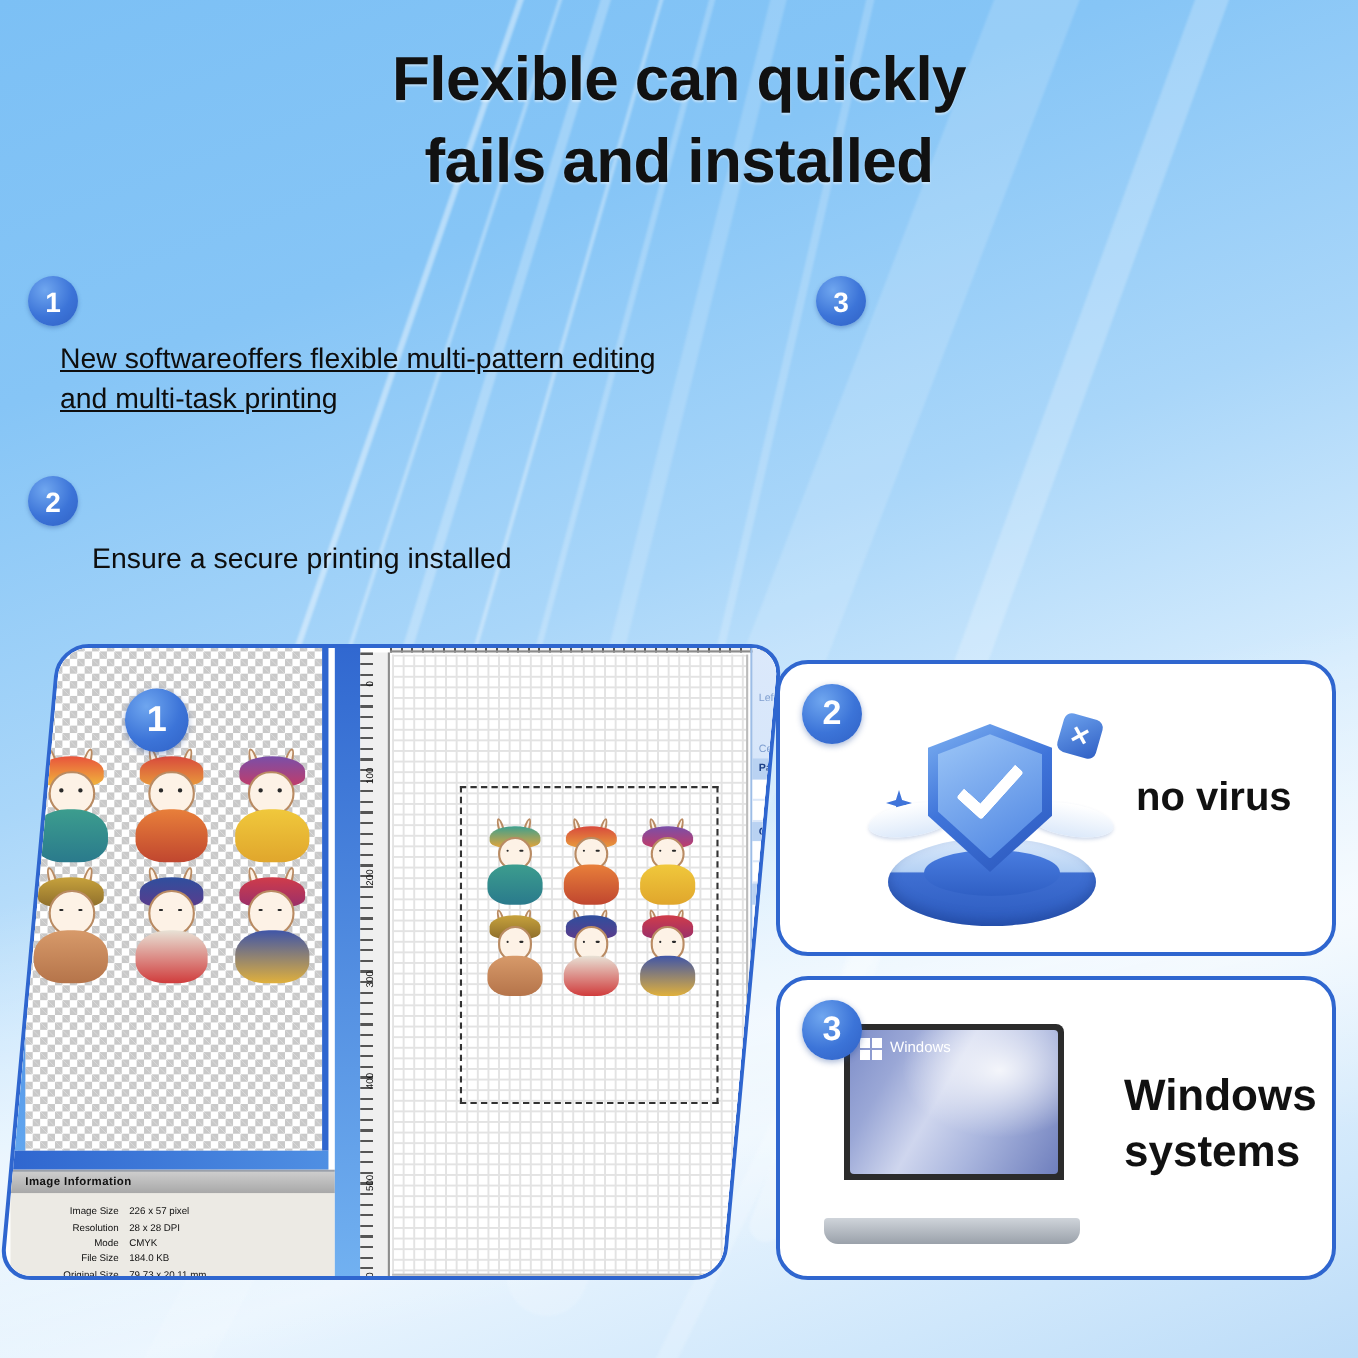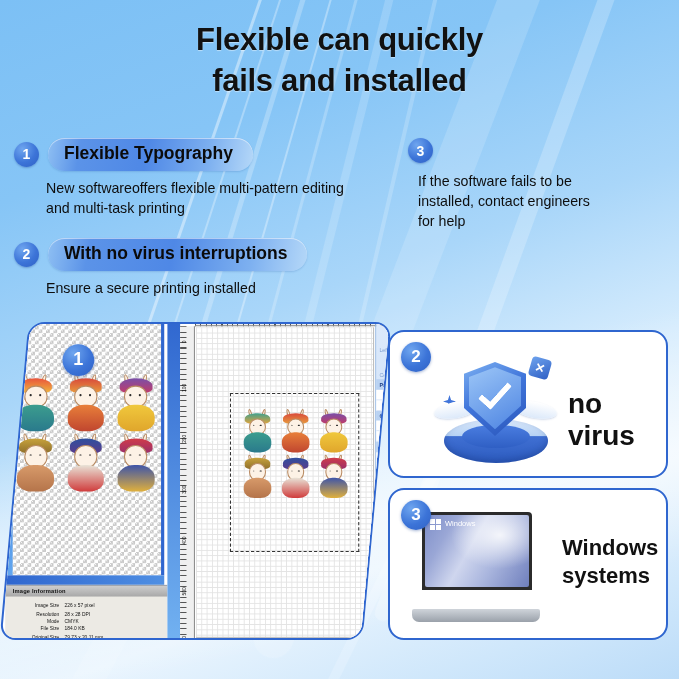--- a/index.html
+++ b/index.html
@@ -53,21 +53,21 @@
     background:linear-gradient(100deg,#8fc0f3 0%,#5b93e8 16%,#4f88e6 48%,#7db0f0 78%,#b5d8f8 100%);
     color:#0b0b0b; font-weight:bold; font-size:17.5px; line-height:1.24;
     box-shadow:inset 0 1px 0 rgba(255,255,255,.5), 0 1px 2px rgba(40,90,170,.22);
     white-space:pre-line;
   }
   .f-body{
     margin-top:7px; font-size:14.2px; line-height:1.42; color:#0e0e0e;
     white-space:pre-line;
   }
   #feat-1{ left:14px; top:138px; width:395px; }
-  #feat-1 .f-body{ margin-left:32px; }
+  #feat-1 .f-body{ margin-left:16px;text-decoration:underline; }
   #feat-2{ left:14px; top:238px; width:395px; }
   #feat-2 .f-body{ margin-left:32px; }
   #feat-3{ left:408px; top:138px; width:268px; }
   #feat-3 .f-body{ margin-left:10px; margin-top:8px; }
 
   
   .panel{
     position:absolute; border:2.5px solid #2f66cf; border-radius:16px;
     background:#fff; overflow:hidden;
   }
@@ -172,21 +172,21 @@
   .check{ position:absolute; left:15px; top:22px; width:32px; height:17px;
     border-left:6px solid #fff; border-bottom:6px solid #fff;
     transform:rotate(-48deg); border-radius:2px; z-index:3;}
   .spark{ position:absolute; background:#3f74da; border-radius:3px; }
   .spark.a{ left:5px; top:45px; width:13px; height:13px;
     clip-path:polygon(50% 0,62% 38%,100% 50%,62% 62%,50% 100%,38% 62%,0 50%,38% 38%); }
   .spark.b{ left:92px; top:8px; width:20px; height:20px; transform:rotate(16deg);
     background:linear-gradient(140deg,#6ea3ee,#2f5fc4); border-radius:4px;}
   .spark.b:after{ content:"✕"; position:absolute; inset:0; color:#fff; font-size:12px;
     display:flex; align-items:center; justify-content:center; font-weight:bold;}
-  .pv-label{ position:absolute; left:178px; top:56px; font-size:28px; font-weight:bold; color:#111; }
+  .pv-label{ position:absolute; left:178px; top:56px; font-size:20px; font-weight:bold; color:#111; }
 
   
   #panel-win{ left:388px; top:488px; width:280px; height:152px; }
   .pw-badge{ left:11px; top:10px; }
   .laptop{ position:absolute; left:22px; top:22px; width:128px; height:110px; }
   .screen{ position:absolute; left:10px; top:0; width:110px; height:78px;
     background:#2b2b2b; border-radius:4px 4px 0 0; padding:3px; }
   .screen .vp{ position:absolute; inset:3px;
     background:
       radial-gradient(ellipse at 72% 28%, rgba(255,255,255,.85) 0%, rgba(255,255,255,0) 46%),
@@ -227,41 +227,36 @@
 </div>
 
 <div class="headline">
   <span>Flexible can quickly</span>
   <span class="l2">fails and installed</span>
 </div>
 
 <div class="feature" id="feat-1">
   <div class="f-head">
     <div class="badge">1</div>
-    <div class="pill">Flexible Typography</div>
   </div>
   <div class="f-body">New softwareoffers flexible multi-pattern editing
 and multi-task printing</div>
 </div>
 
 <div class="feature" id="feat-2">
   <div class="f-head">
     <div class="badge">2</div>
-    <div class="pill">With no virus interruptions</div>
   </div>
   <div class="f-body">Ensure a secure printing installed</div>
 </div>
 
 <div class="feature" id="feat-3">
   <div class="f-head">
     <div class="badge">3</div>
   </div>
-  <div class="f-body">If the software fails to be
-installed, contact engineers
-for help</div>
 </div>
 
 <div class="panel" id="panel-soft">
  <div class="inner">
   <div class="pbadge sp-badge">1</div>
 
   <div class="sp-left">
     <div class="sp-leftbar"></div>
     <div class="mascots" style="left:6px; top:58px; width:140px;">
       <div class="m">

